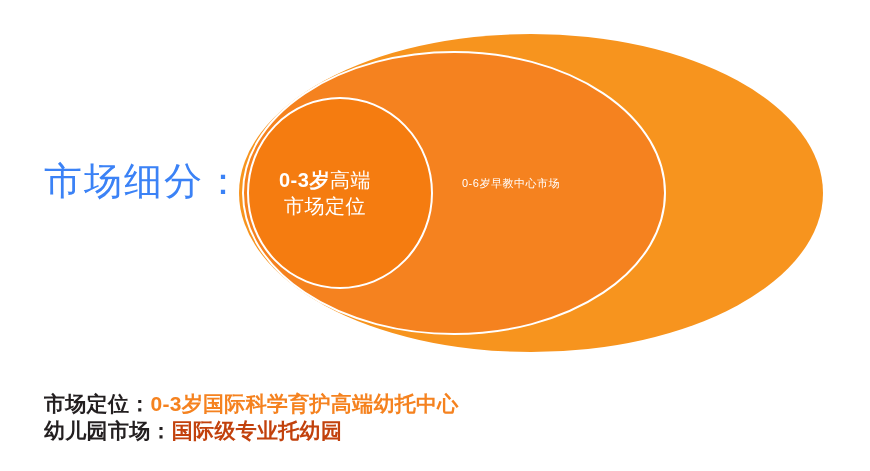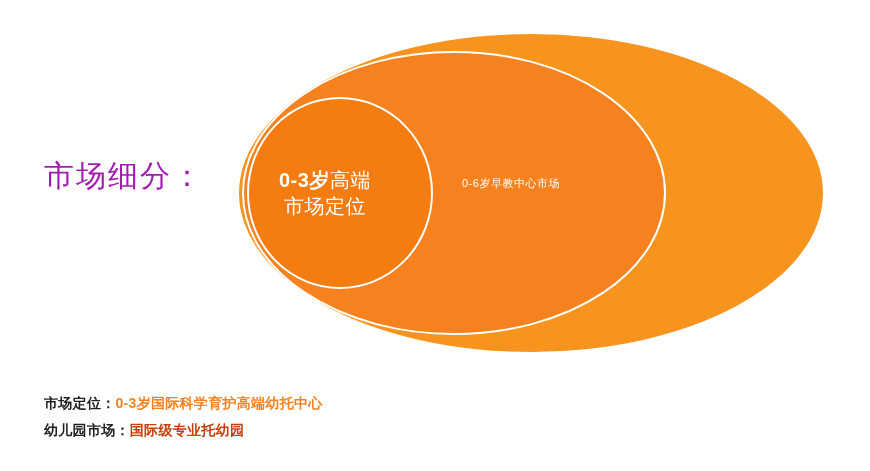--- a/index.html
+++ b/index.html
@@ -22,22 +22,22 @@
     width: 870px;
     height: 471px;
     background: #ffffff;
   }
 
   
   #section-label {
     position: absolute;
     left: 44px;
     top: 156px;
-    font-size: 30px;
-    color: #a21caf;
+    font-size: 38px;
+    color: #3b82f6;
     letter-spacing: 2px;
     white-space: nowrap;
     font-weight: 400;
   }
 
   
   #venn {
     position: absolute;
     left: 0px;
     top: 0px;
@@ -84,21 +84,21 @@
   }
 
   
   #bottom-text {
     position: absolute;
     left: 44px;
     top: 390px;
     width: 780px;
   }
   .bottom-line {
-    font-size: 14px;
+    font-size: 21px;
     line-height: 27px;
     color: #231f20;
     white-space: nowrap;
     font-weight: bold;
     letter-spacing: 0.3px;
   }
   .bottom-line .lead {
     color: #231f20;
     font-weight: bold;
   }

